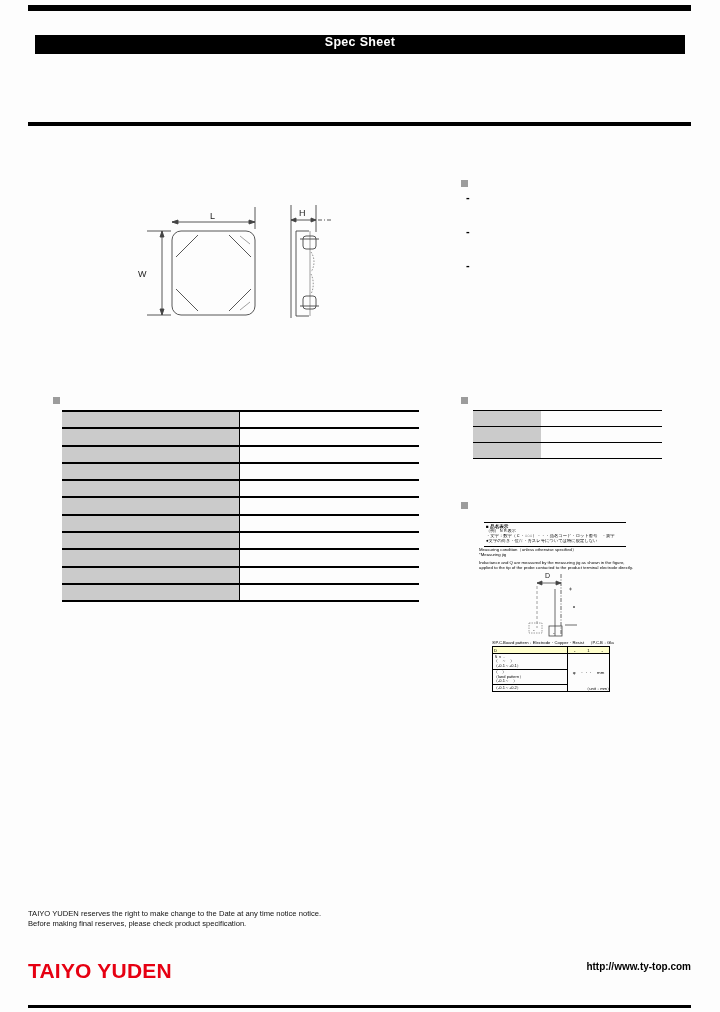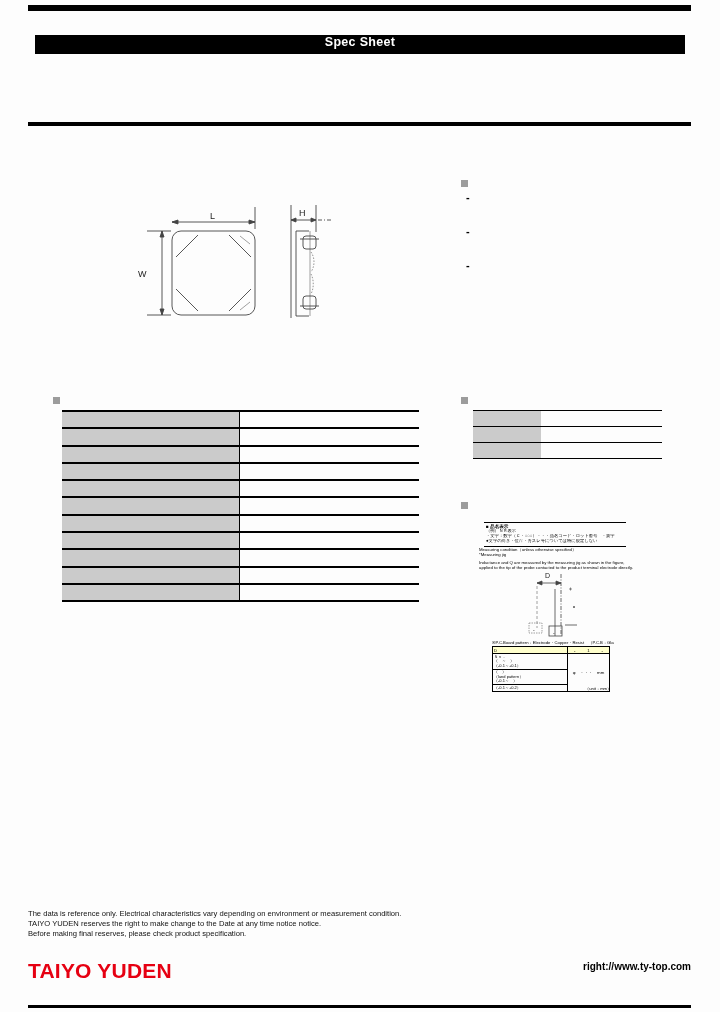--- a/index.html
+++ b/index.html
@@ -273,22 +273,21 @@
         <div class="land-line">（-0.1～+0.2）</div>
           </div>
       </div>
       <div class="land-right">φ　・・・　mm</div>
     </div>
   </div>
   <div class="abs unit-note">（unit：mm）</div>
 
   <div class="abs footer-notes">
 
-  <div class="footer-note">The data is reference only. Electrical characteristics vary depending on environment or measurement condition.</div>
       <div class="footer-note">TAIYO YUDEN reserves the right to make change to the Date at any time notice notice.</div>
       <div class="footer-note">Before making final reserves, please check product specification.</div>
     </div>
 
   <div class="abs logo">TAIYO YUDEN</div>
-  <div class="abs site-url">right://www.ty-top.com</div>
+  <div class="abs site-url">http://www.ty-top.com</div>
   <div class="abs bottom-rule"></div>
 
 </div>
 
 </body></html>

